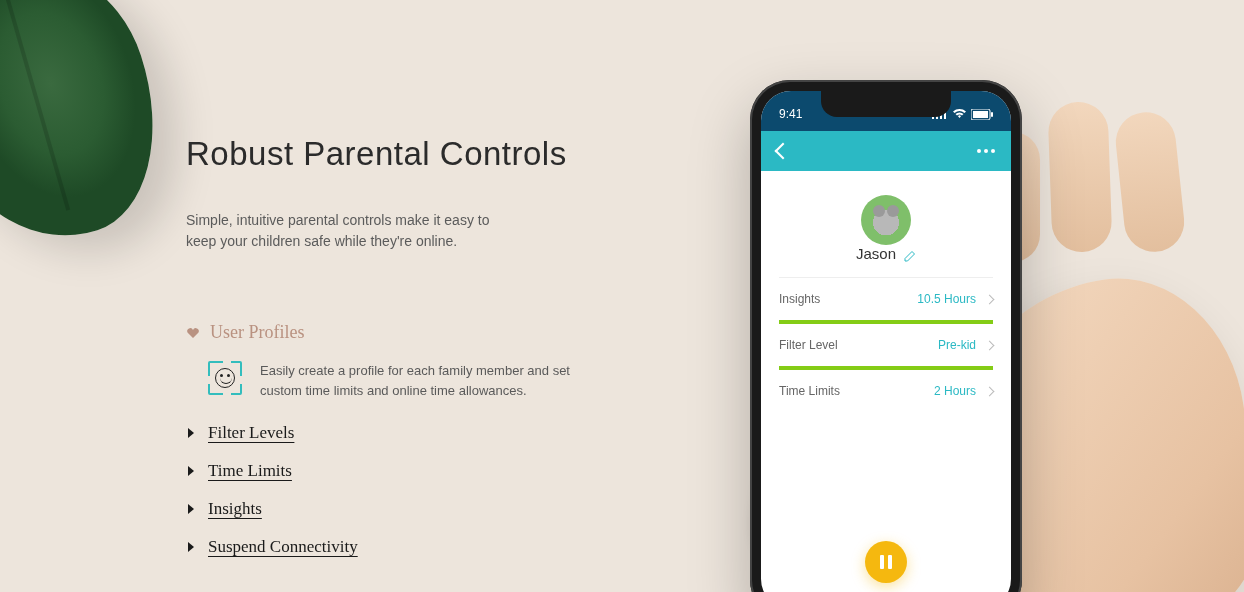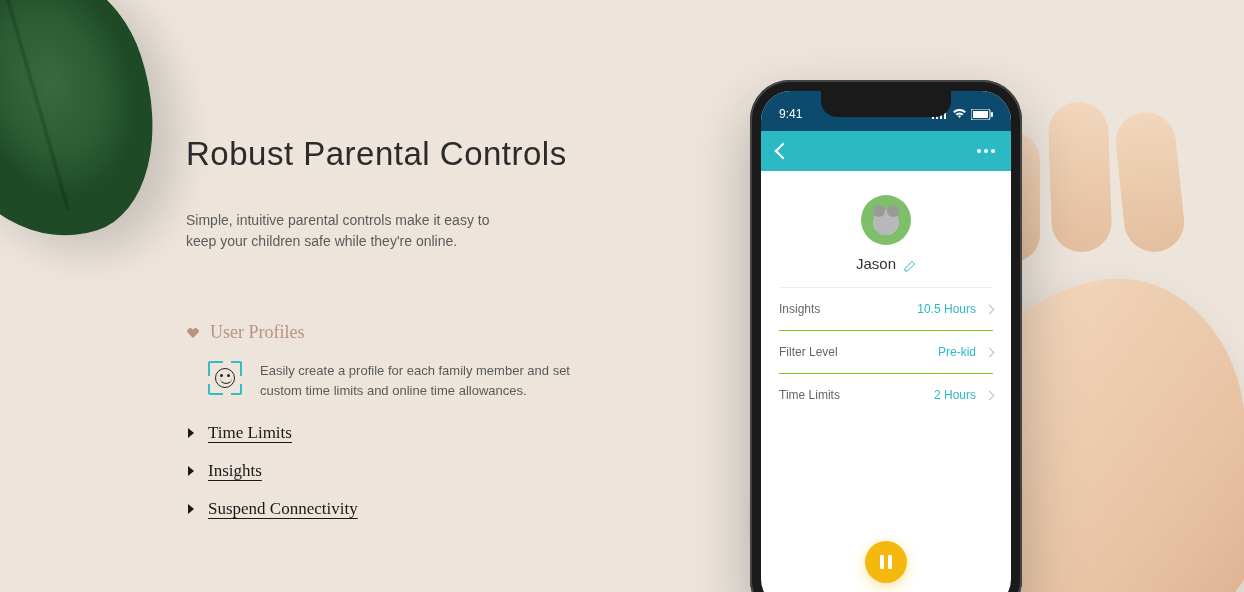--- a/index.html
+++ b/index.html
@@ -206,27 +206,27 @@
   .menu-dots span{ width:4px;height:4px;background:#fff;border-radius:50%;}
   .profile-block{ text-align:center; padding:24px 0 14px;}
   .avatar{
     width:50px;height:50px;border-radius:50%;
     margin:0 auto;
     background: radial-gradient(circle at 50% 55%, #b8b8b8 0 35%, #7fbf6a 35% 100%);
     position:relative;
   }
   .avatar::before{content:"";position:absolute;top:10px;left:12px;width:12px;height:12px;background:#9a9a9a;border-radius:50%;}
   .avatar::after{content:"";position:absolute;top:10px;right:12px;width:12px;height:12px;background:#9a9a9a;border-radius:50%;}
-  .profile-name{ margin-top:10px; font-size:15px; color:#333; display:inline-flex; gap:8px; align-items:center;}
+  .profile-name{ font-size:15px; color:#333; display:inline-flex; gap:8px; align-items:center;}
   .edit-pencil{ width:12px;height:12px; display:inline-block;}
   .rows{ padding: 0 18px;}
   .row{
     display:flex; align-items:center; justify-content:space-between;
     padding:14px 0;
-    border-top:1px solid #84cc16;
+    border-top:4px solid #84cc16;
   }
   .row:first-child{ border-top:1px solid #eee; }
   .row-label{ font-size:12px; color:#666;}
   .row-right{ display:flex;align-items:center; gap:10px;}
   .row-value{ font-size:12px; color:#2bb9c4;}
   .row-chevron{ width:7px;height:7px;border-right:1.5px solid #bbb;border-top:1.5px solid #bbb; transform:rotate(45deg);}
   .pause-btn{
     position:absolute; bottom:26px; left:50%; transform:translateX(-50%);
     width:42px;height:42px;border-radius:50%;background:#f5b80f;
     display:flex;align-items:center;justify-content:center;
@@ -260,20 +260,28 @@
       <div class="detail-icon-box">
         <span class="gap-l"></span>
           <span class="gap-r"></span>
         <div class="smiley">
             <span class="mouth"></span>
           </div>
       </div>
       <p class="detail-text">Easily create a profile for each family member and set custom time limits and online time allowances.</p>
     </div>
 
+    <div class="feature-row">
+      <span class="chevron-icon">
+        <svg width="10" height="12" viewBox="0 0 10 12">
+            <path d="M2 1 L8 6 L2 11 Z" fill="#1a1a1a"></path>
+          </svg>
+      </span>
+      <span class="feature-label">Filter Levels</span>
+    </div>
 
     <div class="feature-row">
       <span class="chevron-icon">
         <svg width="10" height="12" viewBox="0 0 10 12">
             <path d="M2 1 L8 6 L2 11 Z" fill="#1a1a1a"></path>
           </svg>
       </span>
       <span class="feature-label">Time Limits</span>
     </div>
 

